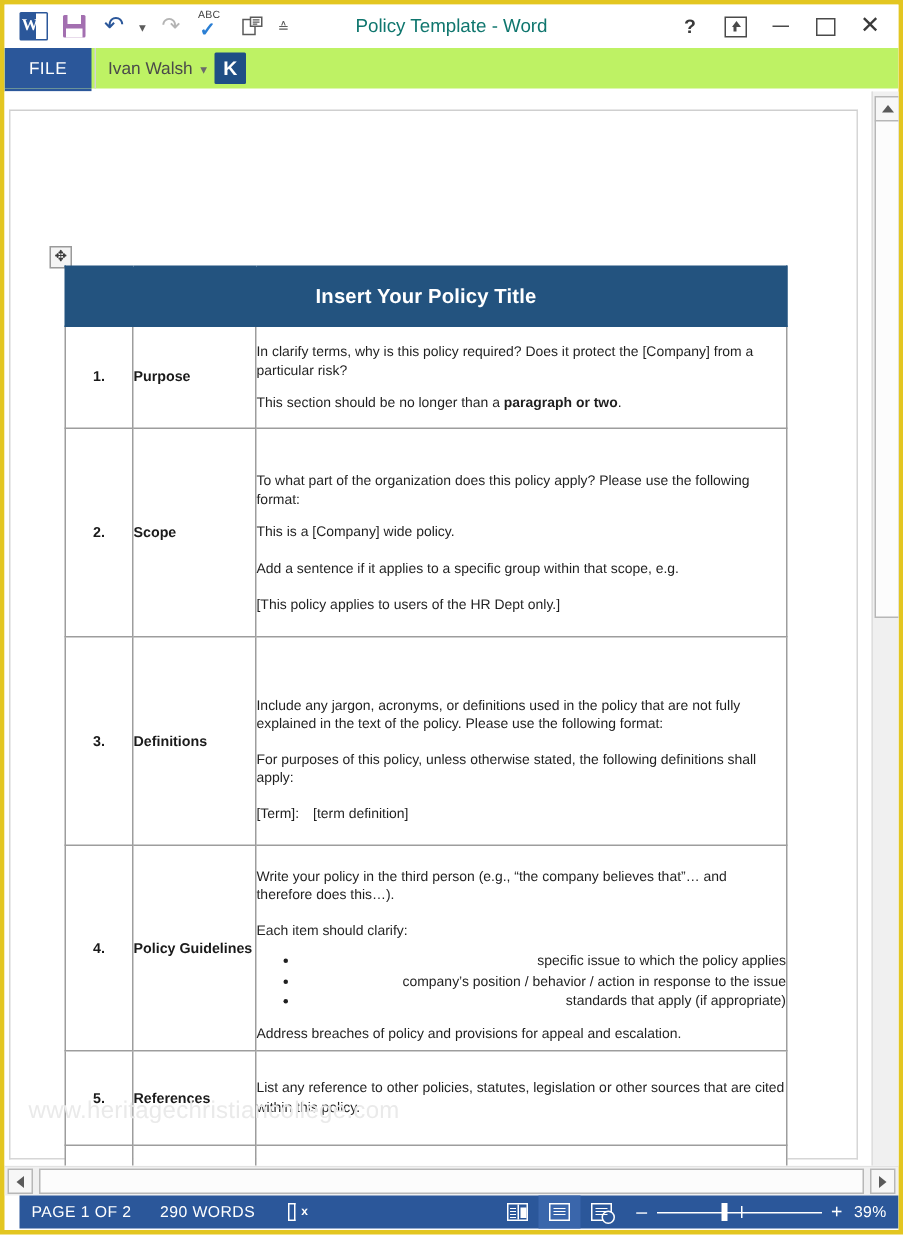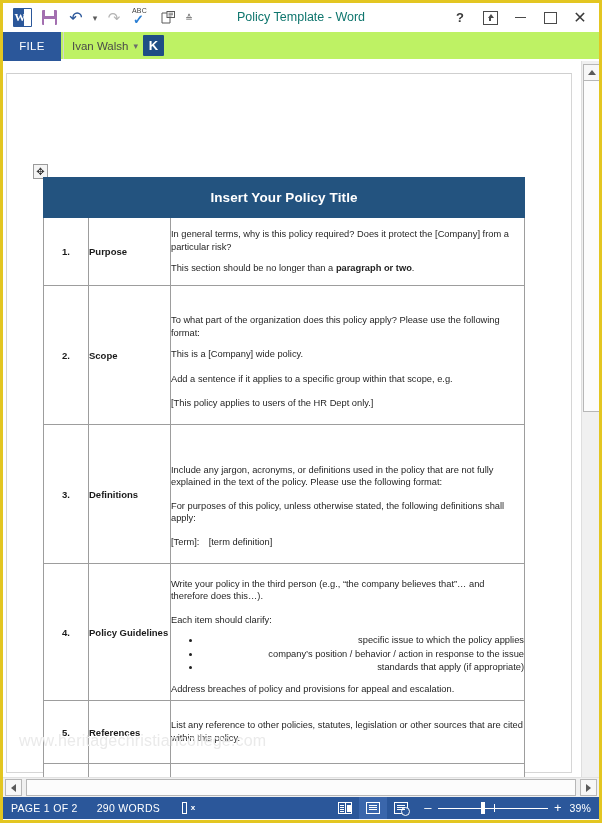--- a/index.html
+++ b/index.html
@@ -179,20 +179,21 @@
   .hs-btn i.right{border-top:4px solid transparent;border-bottom:4px solid transparent;border-left:5px solid #5a5a5a;display:block;}
   .hs-thumb{
     flex:1;height:15px;background:#fcfcfc;border:1px solid #b7b7b7;margin:0 4px;
   }
 
   
   .statusbar{
     height:22px;background:#2b579a;color:#ffffff;
     display:flex;align-items:center;font-size:10.5px;letter-spacing:.3px;
     position:relative;
+    margin-left:10px;
   }
   .sb-left{display:flex;align-items:center;gap:0;padding-left:8px;}
   .sb-item{padding:0 9px 0 0;white-space:nowrap;}
   .sb-proof{
     width:26px;height:22px;display:flex;align-items:center;justify-content:center;
     margin-left:6px;position:relative;
   }
   .bookicon{
     width:13px;height:12px;position:relative;
   }
@@ -324,21 +325,21 @@
             </colgroup>
           <tbody>
             <tr>
               <td class="title-cell" colspan="3">Insert Your Policy Title</td>
             </tr>
 
             <tr>
               <td class="num-cell">1.</td>
               <td class="name-cell">Purpose</td>
               <td class="body-cell" style="height:67px">
-                <p>In general terms, why is this policy required? Does it protect the [Company] from a particular risk?</p>
+                <p>In clarify terms, why is this policy required? Does it protect the [Company] from a particular risk?</p>
                 <p><span>This section should be no longer than a </span><b>paragraph or two</b><span>.</span></p>
               </td>
             </tr>
 
             <tr>
               <td class="num-cell">2.</td>
               <td class="name-cell">Scope</td>
               <td class="body-cell" style="height:124px;padding-top:14px">
                 <p>To what part of the organization does this policy apply? Please use the following format:</p>
                 <p style="margin-bottom:12px">This is a [Company] wide policy.</p>

